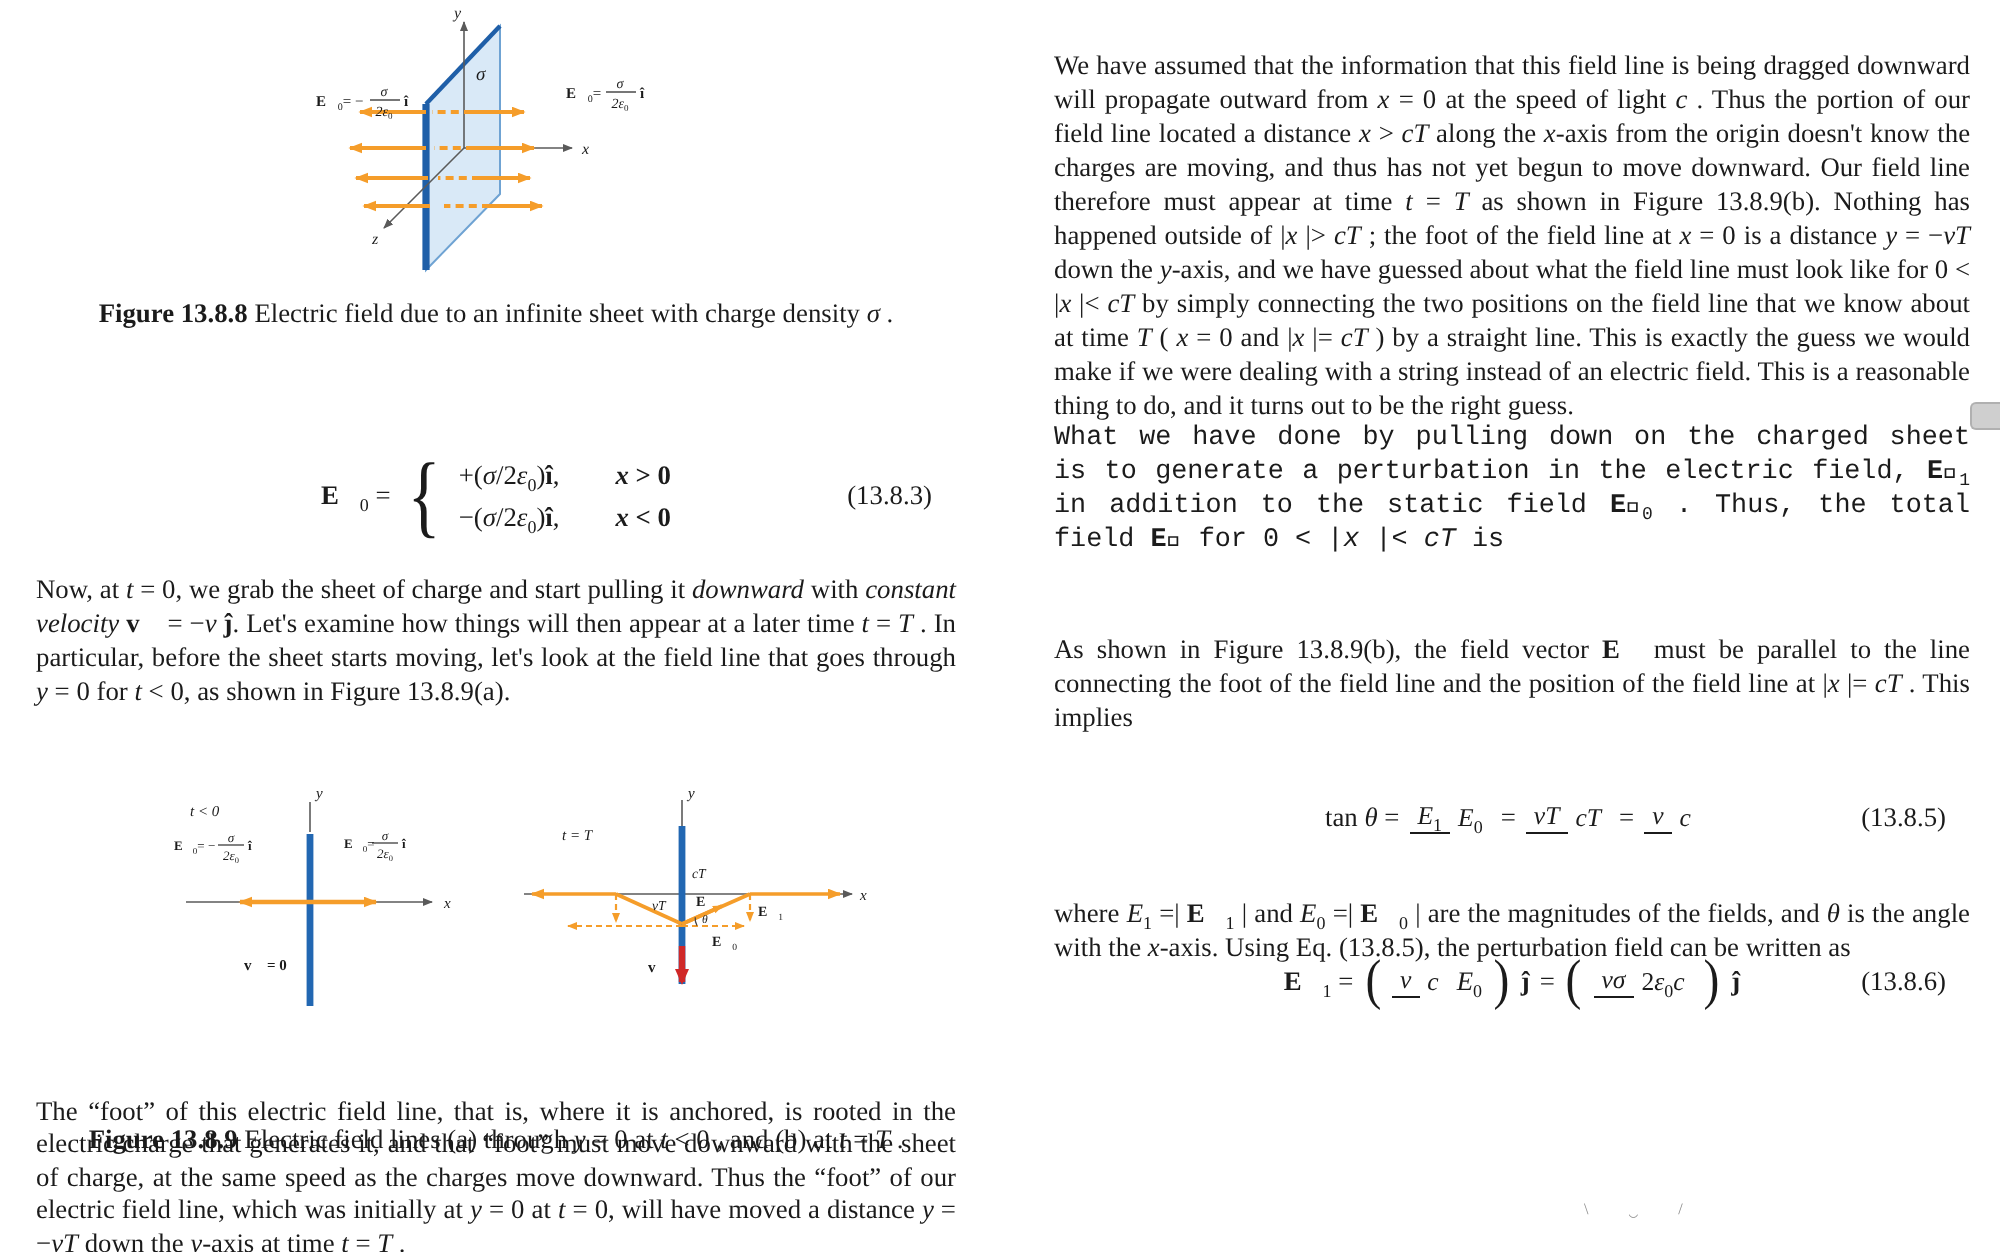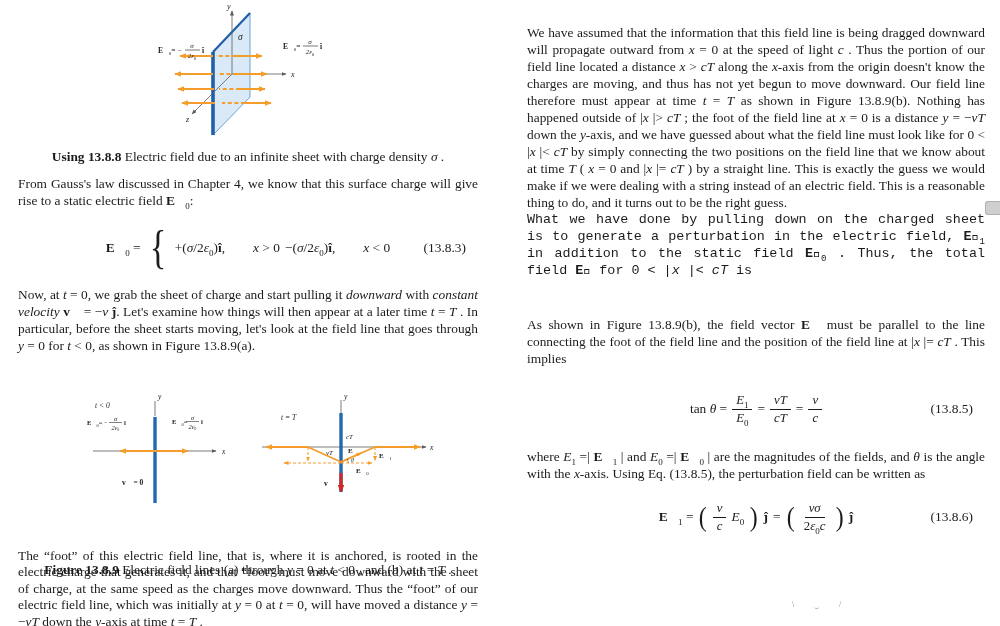--- a/index.html
+++ b/index.html
@@ -9,24 +9,24 @@
   }
   #page{position:relative;width:1000px;height:626px;background:#fff;}
   .para{position:absolute;font-size:13.4px;line-height:17px;text-align:justify;}
   .caption{position:absolute;font-size:13.4px;text-align:center;}
   sub{font-size:9px;line-height:0;}
   .eq{position:absolute;display:flex;align-items:center;justify-content:center;font-size:13.4px;}
   .eq-body{display:inline-flex;align-items:center;gap:5px;}
   .eq-num{position:absolute;right:12px;top:50%;transform:translateY(-50%);font-family:Liberation Serif, serif;}
   .brace{font-size:46px;font-weight:400;line-height:1;transform:scaleX(.75);margin:0 1px;}
   .bigp{font-size:28px;font-weight:400;line-height:1;transform:scaleX(.85);}
-  .cases{display:inline-flex;flex-direction:row;gap:5px;text-align:left;}
+  .cases{display:inline-flex;flex-direction:column;gap:5px;text-align:left;}
   .case-row{display:flex;}
-  .case-cond{margin-left:28px;}
-  .frac{display:inline-flex;flex-direction:column;align-items:center;vertical-align:middle;line-height:1.15;font-size:12.8px;}
+  .case-cond{margin-left:28px;font-weight:bold;}
+  .frac{display:inline-flex;flex-direction:row;align-items:center;vertical-align:middle;line-height:1.15;font-size:12.8px;}
   .frac .num{display:block;padding:0 4px 1px;border-bottom:1px solid #1b1b1b;}
   .frac .den{display:block;padding:1px 4px 0;}
   .ft{font-family:"Liberation Serif", serif;fill:#1b1b1b;}
   .scroll-thumb{position:absolute;left:985px;top:201px;width:15px;height:12px;background:#cfcfcf;border:1px solid #b0b0b0;border-right:none;border-radius:3px 0 0 3px;}
   .cutoff{position:absolute;left:792px;top:598px;font-size:8px;color:#8a8a8a;letter-spacing:9px;}
   svg{position:absolute;overflow:visible;}
 </style>
 </head>
 <body>
 
@@ -78,23 +78,22 @@
     </g>
     <g>
       <text class="ft" x="133" y="47" font-size="7.5"><tspan font-weight="bold">E⃗</tspan><tspan dy="2" font-size="5">0</tspan><tspan dy="-2">=</tspan></text>
       <text class="ft" x="160" y="42" font-size="7" font-style="italic" text-anchor="middle">σ</text>
       <line x1="153" y1="44" x2="168" y2="44" stroke="#1b1b1b" stroke-width="0.6"></line>
       <text class="ft" x="160" y="52" font-size="7" text-anchor="middle"><tspan font-style="italic">2ε</tspan><tspan dy="1.5" font-size="4.5">0</tspan></text>
       <text class="ft" x="170" y="47" font-size="7.5" font-weight="bold">î</text>
     </g>
   </svg>
 
-  <div class="caption" style="left:18px;top:149px;width:460px;"><b>Using 13.8.8</b> Electric field due to an infinite sheet with charge density <i>σ</i> .</div>
-
-  <div class="para" style="left:18px;top:175px;width:460px;">From Gauss's law discussed in Chapter 4, we know that this surface charge will give rise to a static electric field <b>E⃗</b><sub>0</sub>:</div>
+  <div class="caption" style="left:18px;top:149px;width:460px;"><b>Figure 13.8.8</b> Electric field due to an infinite sheet with charge density <i>σ</i> .</div>
+
 
   <div class="eq" style="left:18px;top:220px;width:460px;height:56px;">
     <span class="eq-body">
       <span><b>E⃗</b><sub>0</sub> =</span>
       <span class="brace">{</span>
       <span class="cases">
         <span class="case-row">
             <span>+(<i>σ</i>/2<i>ε</i><sub>0</sub>)<b>î</b>,</span>
             <span class="case-cond"><i>x</i> &gt; 0</span>
           </span>
@@ -217,21 +216,21 @@
       <span class="frac">
           <span class="num"><i>v</i></span>
           <span class="den"><i>c</i></span>
         </span>
     </span>
     <span class="eq-num">(13.8.5)</span>
   </div>
 
   <div class="para" style="left:527px;top:428px;width:458px;margin-top:20px;">where <i>E</i><sub>1</sub> =| <b>E⃗</b><sub>1</sub> | and <i>E</i><sub>0</sub> =| <b>E⃗</b><sub>0</sub> | are the magnitudes of the fields, and <i>θ</i> is the angle with the <i>x</i>-axis. Using Eq. (13.8.5), the perturbation field can be written as</div>
 
-  <div class="eq" style="left:527px;top:496px;width:458px;height:42px;text-align:center;">
+  <div class="eq" style="left:527px;top:470px;width:458px;height:42px;text-align:center;">
     <span class="eq-body">
       <span><b>E⃗</b><sub>1</sub> =</span>
       <span class="bigp">(</span>
       <span class="frac">
           <span class="num"><i>v</i></span>
           <span class="den"><i>c</i></span>
         </span>
       <span><i>E</i><sub>0</sub></span>
       <span class="bigp">)</span>
       <span><b>ĵ</b></span>

